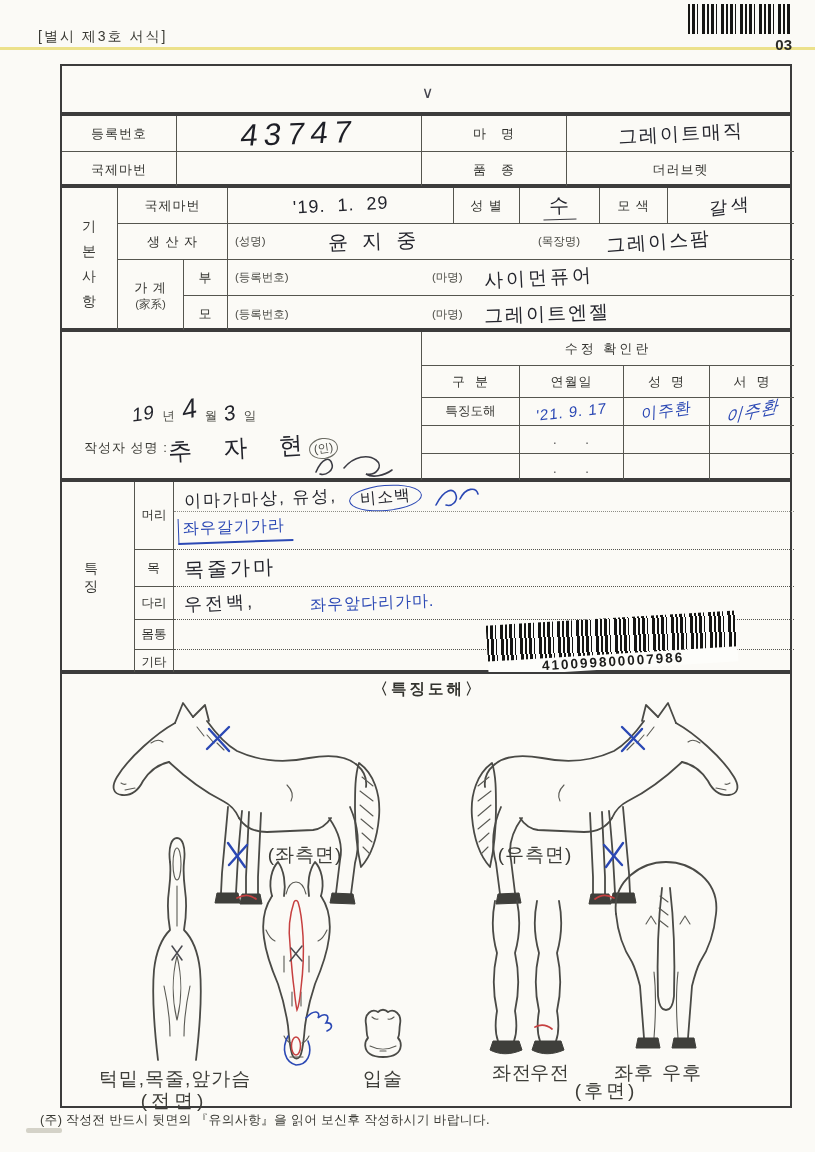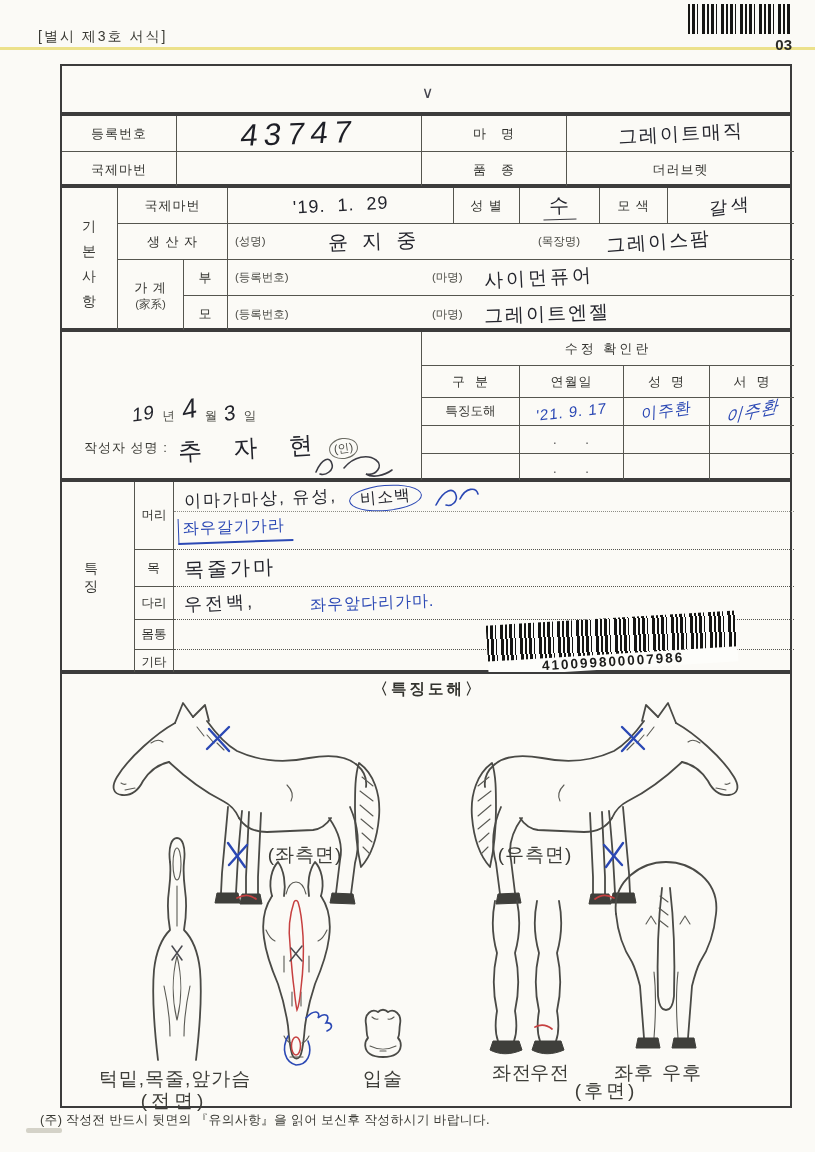--- a/index.html
+++ b/index.html
@@ -102,21 +102,21 @@
   <div class="sec" style="left:60px;top:330px;width:732px;height:150px">
     <div class="cell br" style="left:0;top:0;width:360px;height:150px">
       <div class="abs" style="left:70px;top:62px;display:flex;align-items:flex-end;gap:7px">
         <span class="hw" style="font-size:19px;transform:rotate(-8deg) skewX(-10deg)">19</span>
         <span class="small-p" style="font-size:12.5px">년</span>
         <span class="hw" style="font-size:27px;transform:rotate(-12deg) skewX(-12deg)">4</span>
         <span class="small-p" style="font-size:12.5px">월</span>
         <span class="hw" style="font-size:21px;transform:rotate(-10deg) skewX(-8deg)">3</span>
         <span class="small-p" style="font-size:12.5px">일</span>
       </div>
-      <div class="abs" style="left:22px;top:100px;display:flex;align-items:center;gap:10px">
+      <div class="abs" style="left:22px;top:100px;display:flex;align-items:center;">
         <span style="font-size:13px;color:#3a3a34">작성자  성명 :</span>
         <span class="hw pre" style="font-size:24px;letter-spacing:6px;transform:rotate(-3deg)">추  자  현</span>
         <span class="small-p" style="border:1.2px solid #6a6a62;border-radius:50%;padding:2px 4px;transform:rotate(-8deg)">(인)</span>
       </div>
       <svg class="abs" style="left:248px;top:120px" width="90" height="28" viewBox="0 0 90 28">
         <path class="ln-thin" style="stroke:#3c3c44;stroke-width:1.6" d="M6 20 C12 6 20 4 22 12 C24 18 16 24 10 22 M34 16 C44 4 58 2 66 8 C74 14 66 24 56 22 C62 26 74 24 82 18"></path>
       </svg>
     </div>
     <div class="cell bb" style="left:360px;top:0;width:372px;height:34px;letter-spacing:3px">수정 확인란</div>
     <div class="cell br bb pre" style="left:360px;top:34px;width:98px;height:32px">구  분</div>

